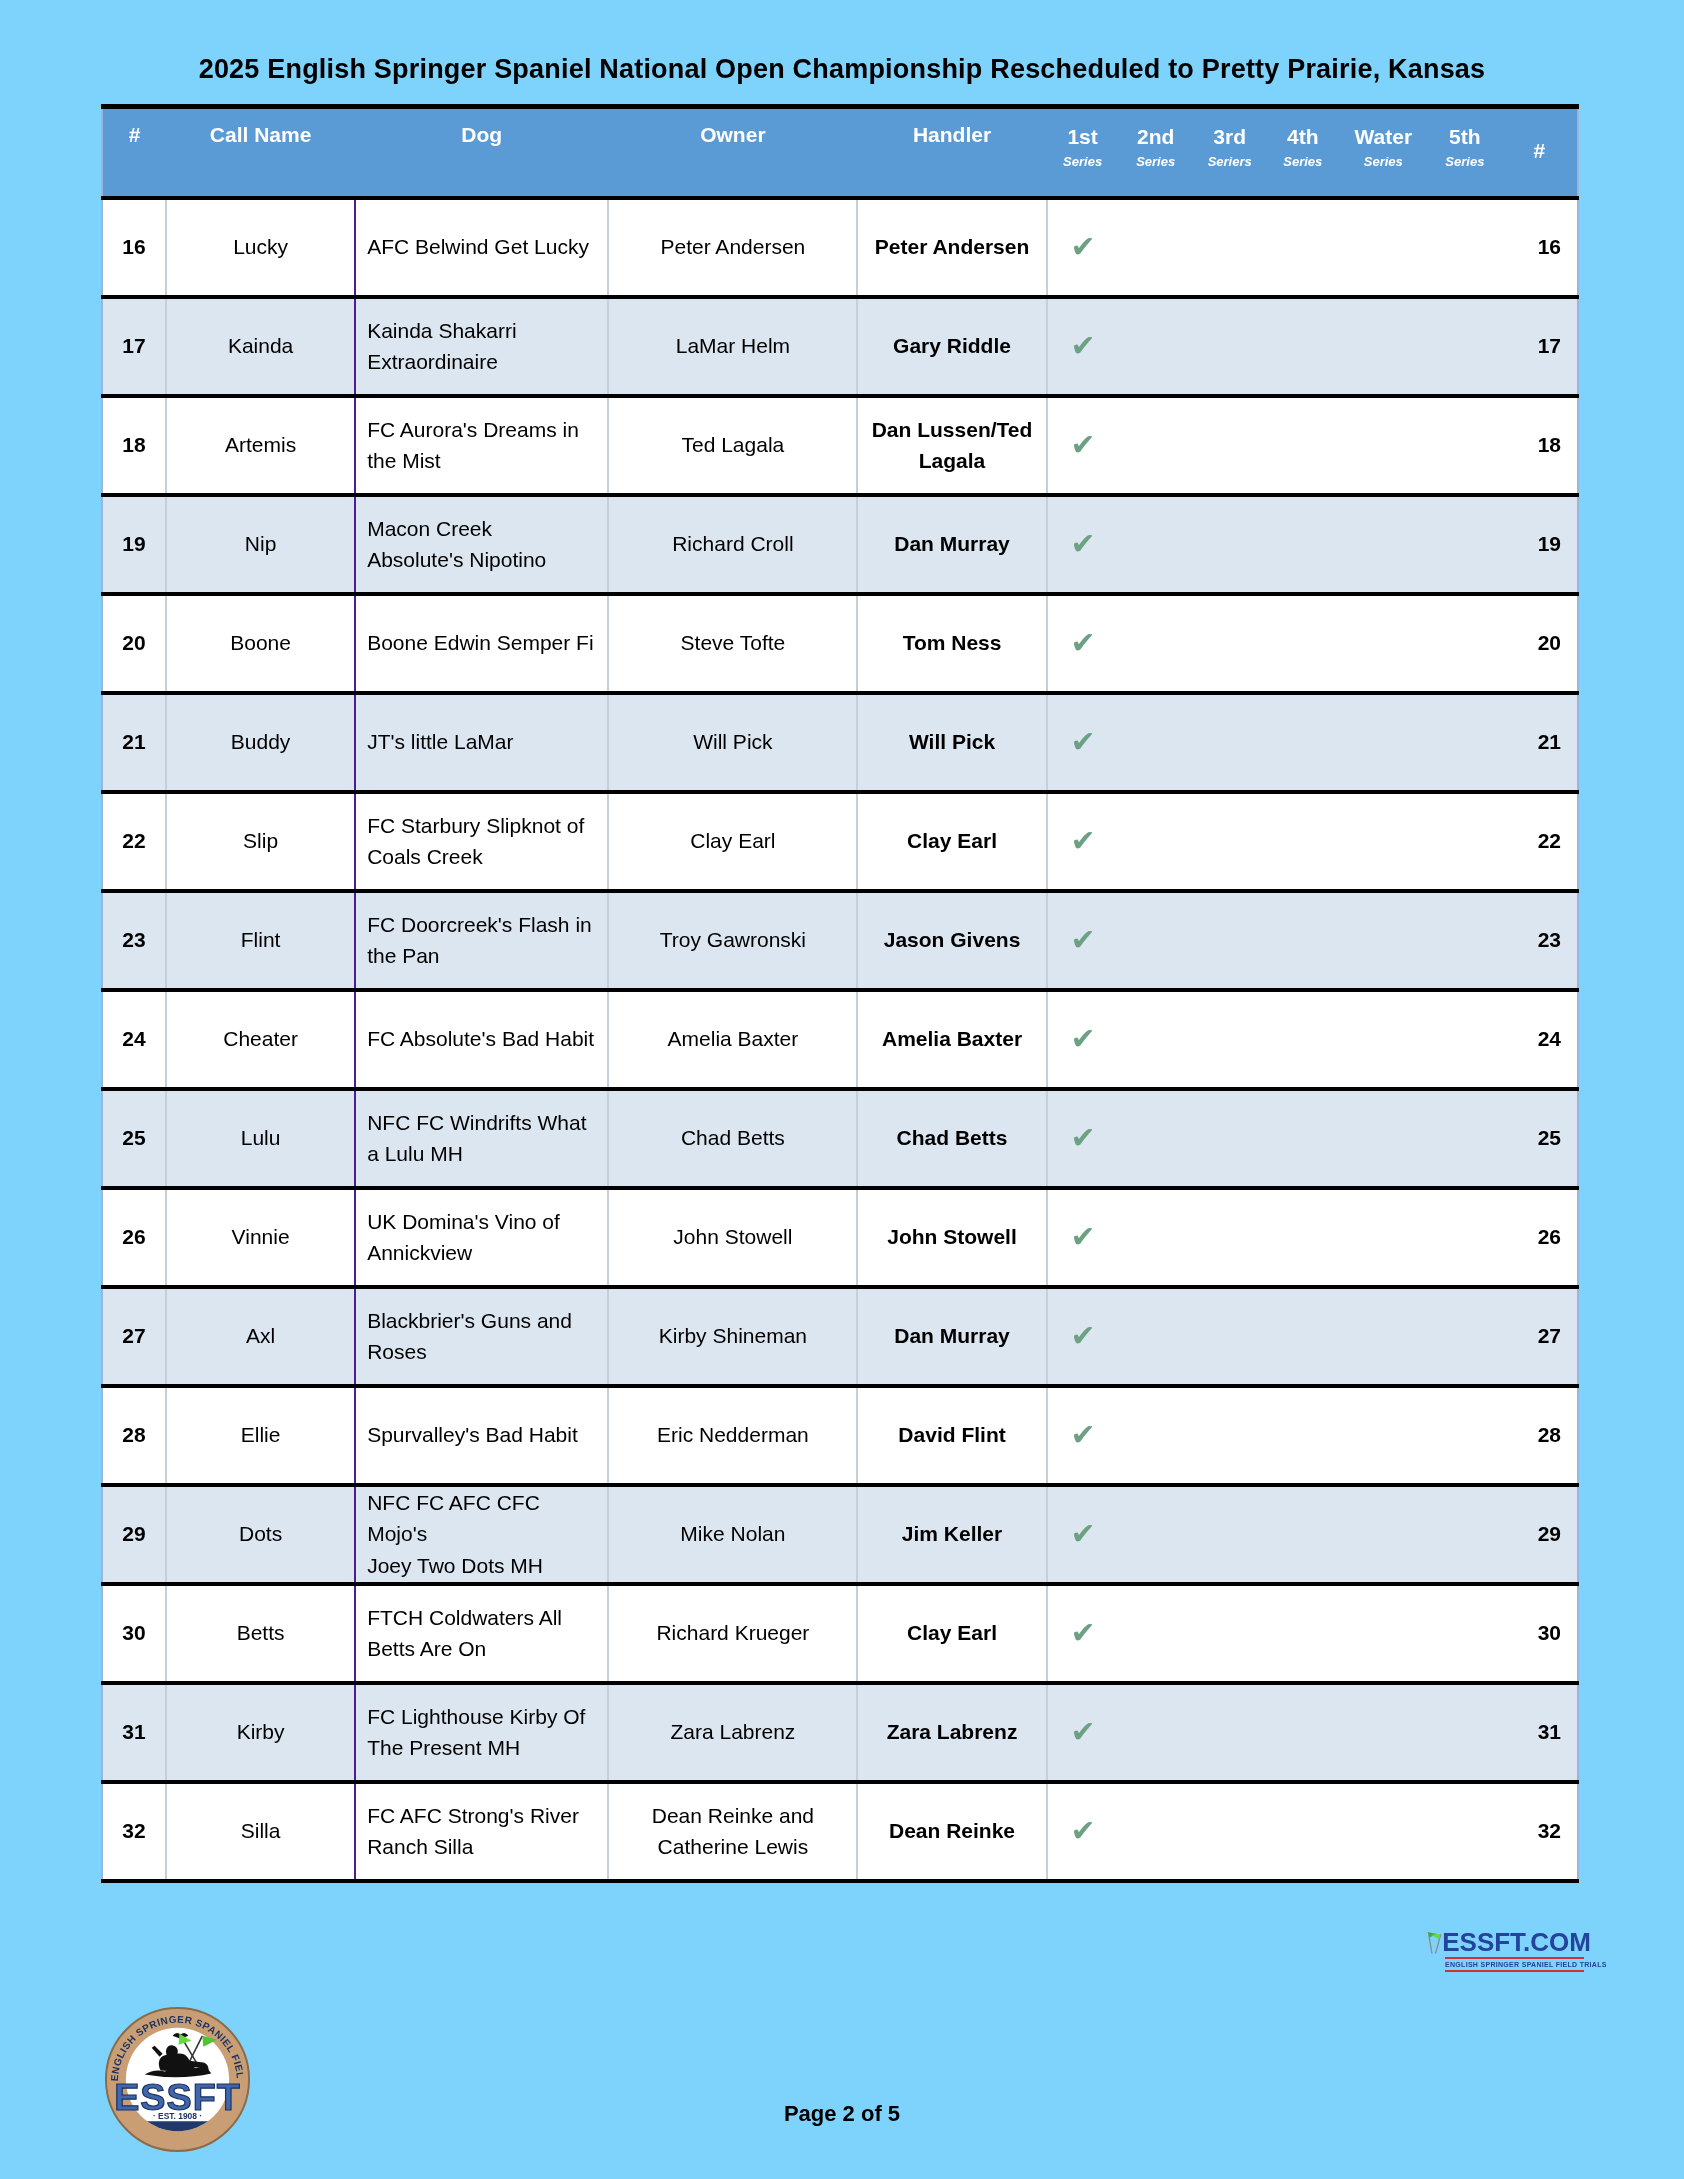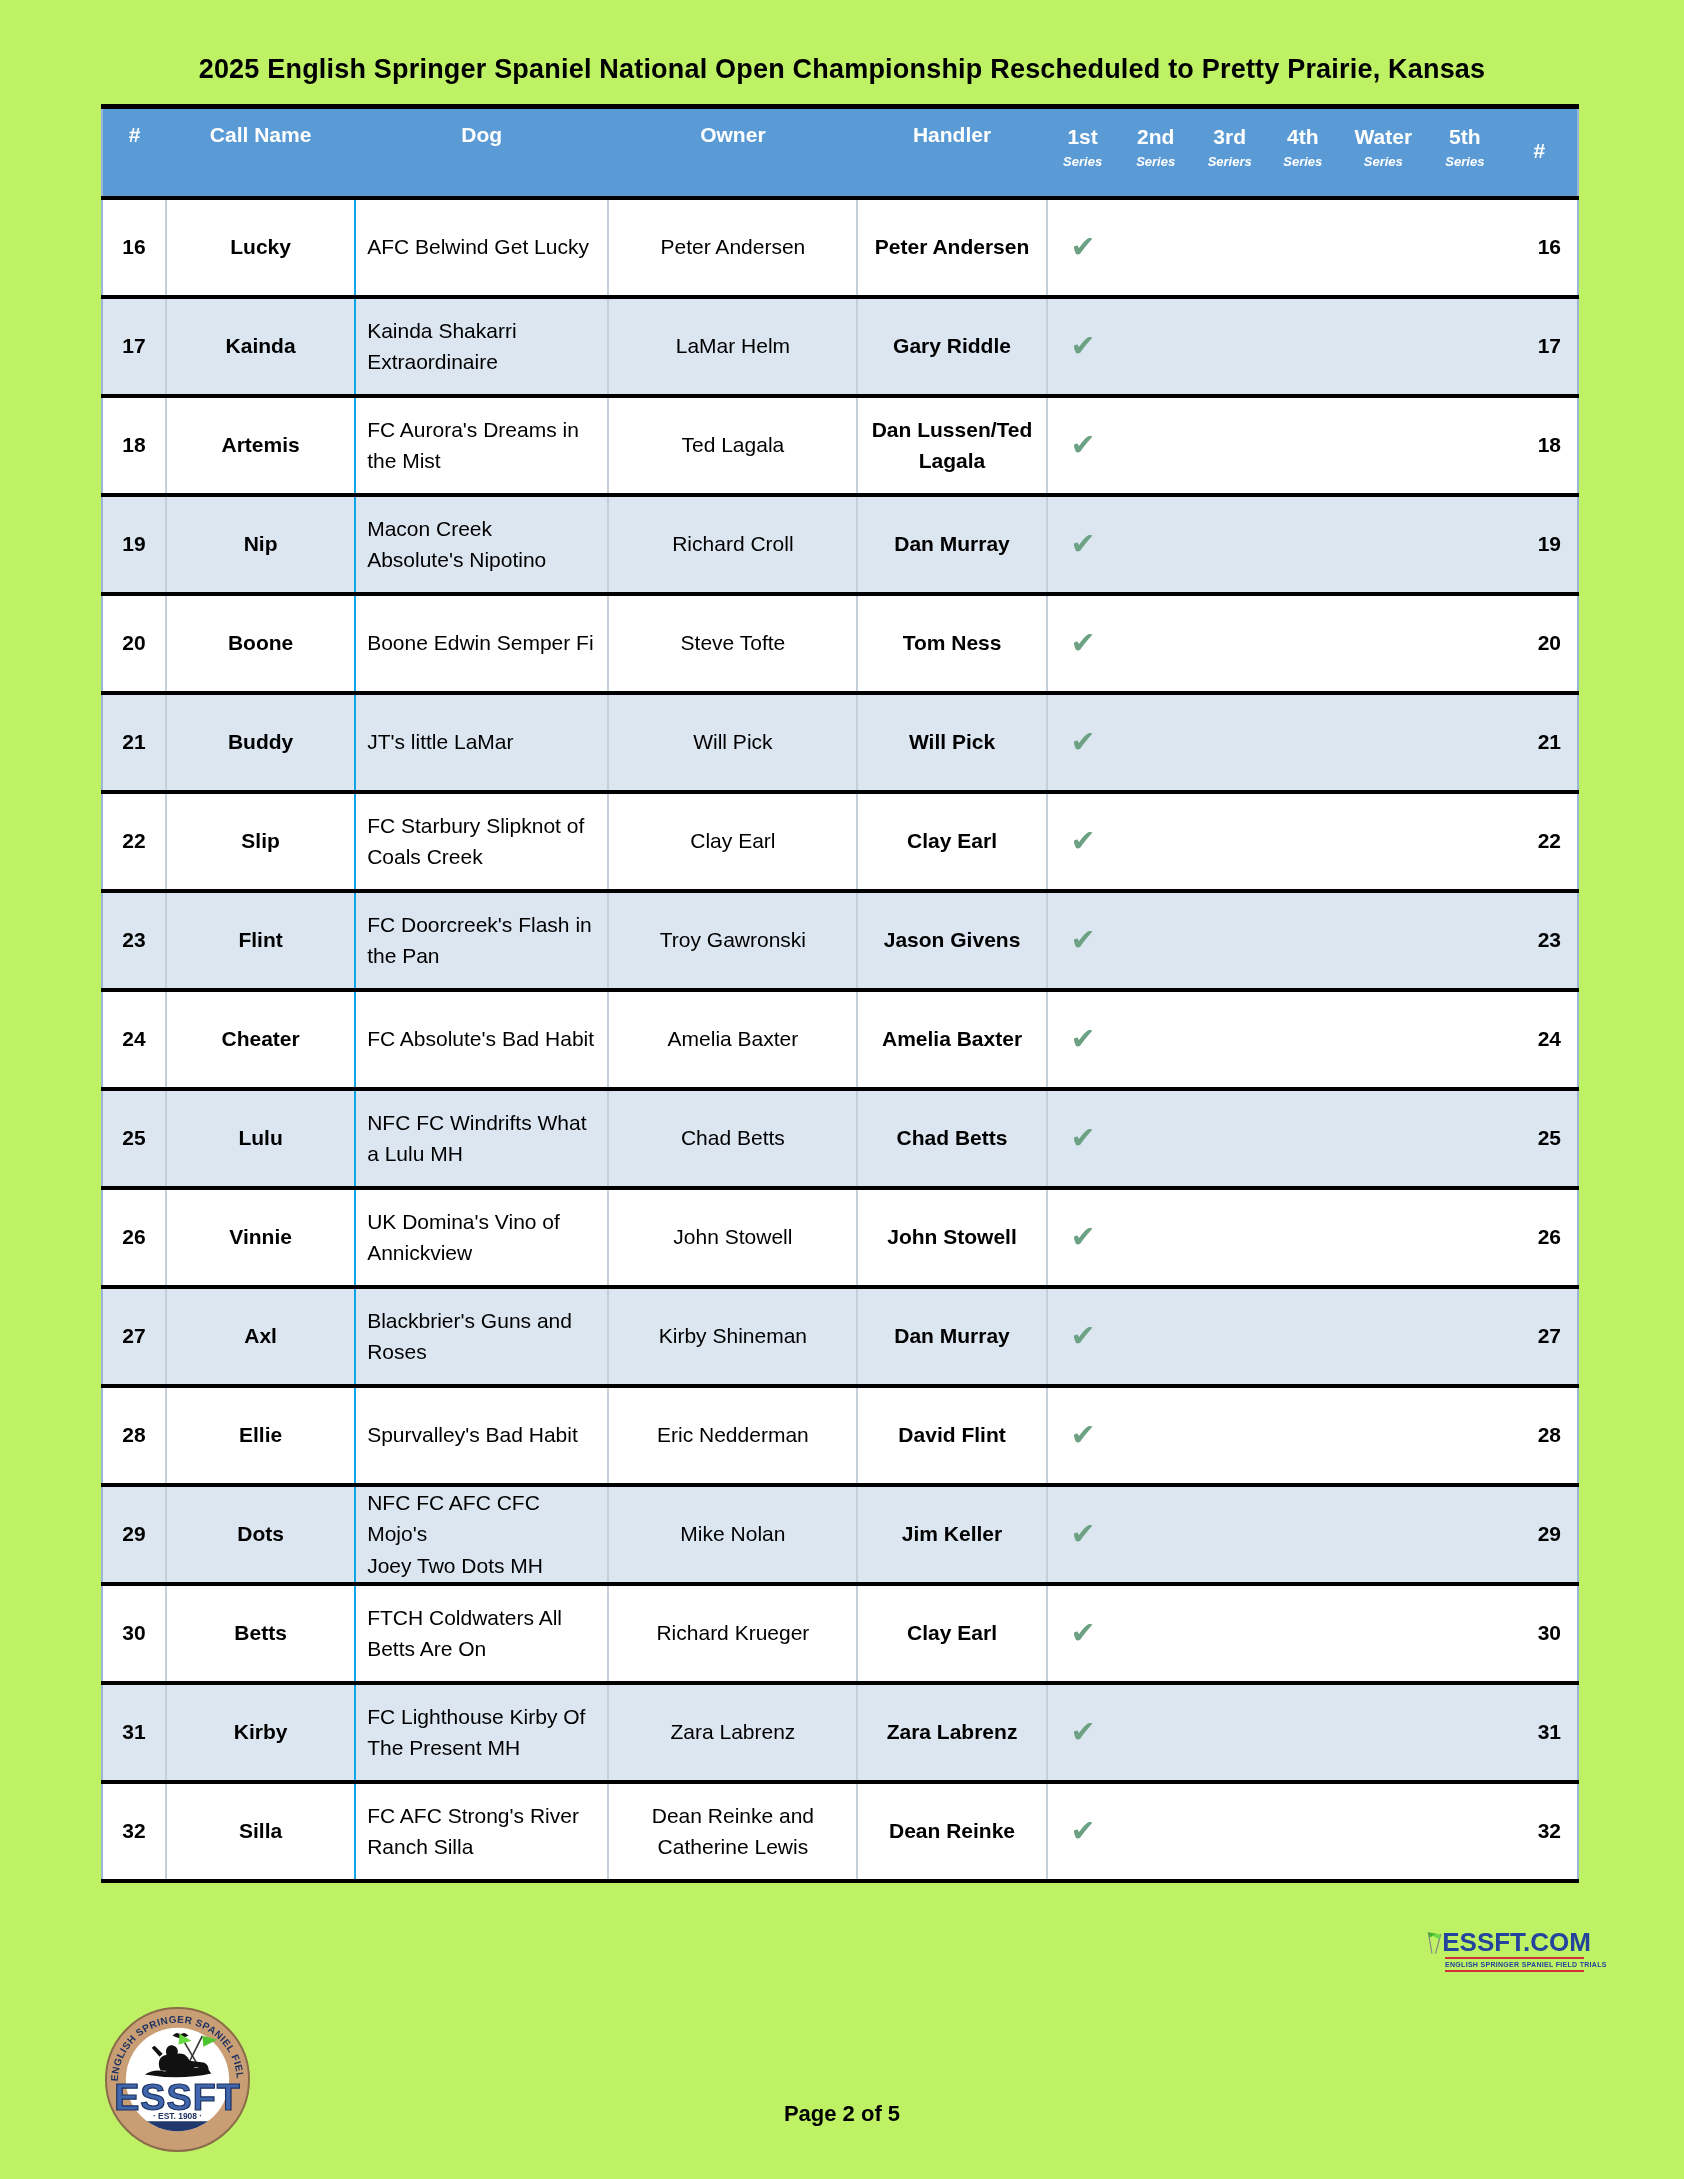--- a/index.html
+++ b/index.html
@@ -1,19 +1,19 @@
 <!DOCTYPE html>
 <html><head>
 <meta charset="utf-8">
 <style>
   html,body{margin:0;padding:0;background:#ffffff;}
   .page{
     position:relative;
     width:1684px;height:2179px;
-    background:#bef264;
+    background:#7dd3fc;
     font-family:"Liberation Sans", sans-serif;
     color:#000;
     overflow:hidden;
   }
   
   .page-title{
     position:absolute;top:54px;left:0;width:1684px;
     text-align:center;
     font-size:27px;font-weight:bold;letter-spacing:0.2px;
   }
@@ -39,21 +39,21 @@
   thead th.h-numr{padding-top:30px;}
   tbody tr{height:99px;background:#ffffff;}
   tbody tr + tr{border-top:4px solid #000;}
   tbody tr:nth-child(even){background:#dce6f1;}
   tbody td{
     font-size:21px;line-height:1.5;
     vertical-align:middle;
     padding:0 8px;
   }
   td.num-l{font-weight:bold;text-align:center;border-right:2px solid #c4cfda;}
-  td.call {font-weight:bold;text-align:center;border-right:2px solid #0ea5e9;}
+  td.call {font-weight:normal;text-align:center;border-right:2px solid #4c1d95;}
   td.dog  {text-align:left;white-space:pre-line;border-right:2px solid #c4cfda;padding-left:11px;}
   td.owner{text-align:center;white-space:pre-line;border-right:2px solid #c4cfda;}
   td.handler{font-weight:bold;text-align:center;white-space:pre-line;border-right:2px solid #c4cfda;}
   td.s{
     text-align:center;padding:0;
     color:#6da183;font-size:30px;line-height:30px;
   }
   td.num-r{font-weight:bold;text-align:right;padding-right:16px;}
   
   .essft-badge{position:absolute;left:103px;top:2005px;width:149px;height:149px;}

